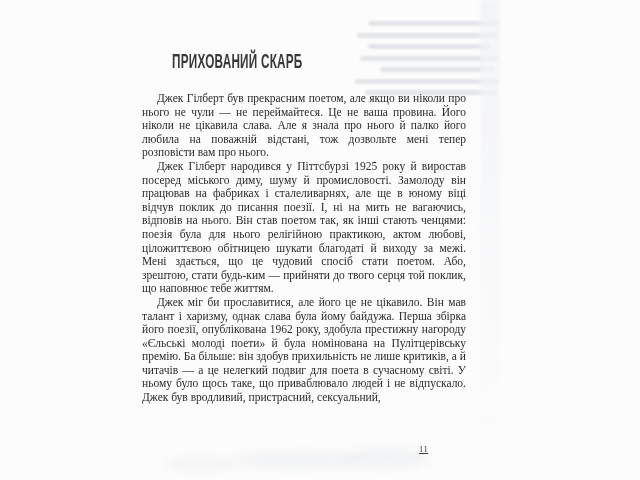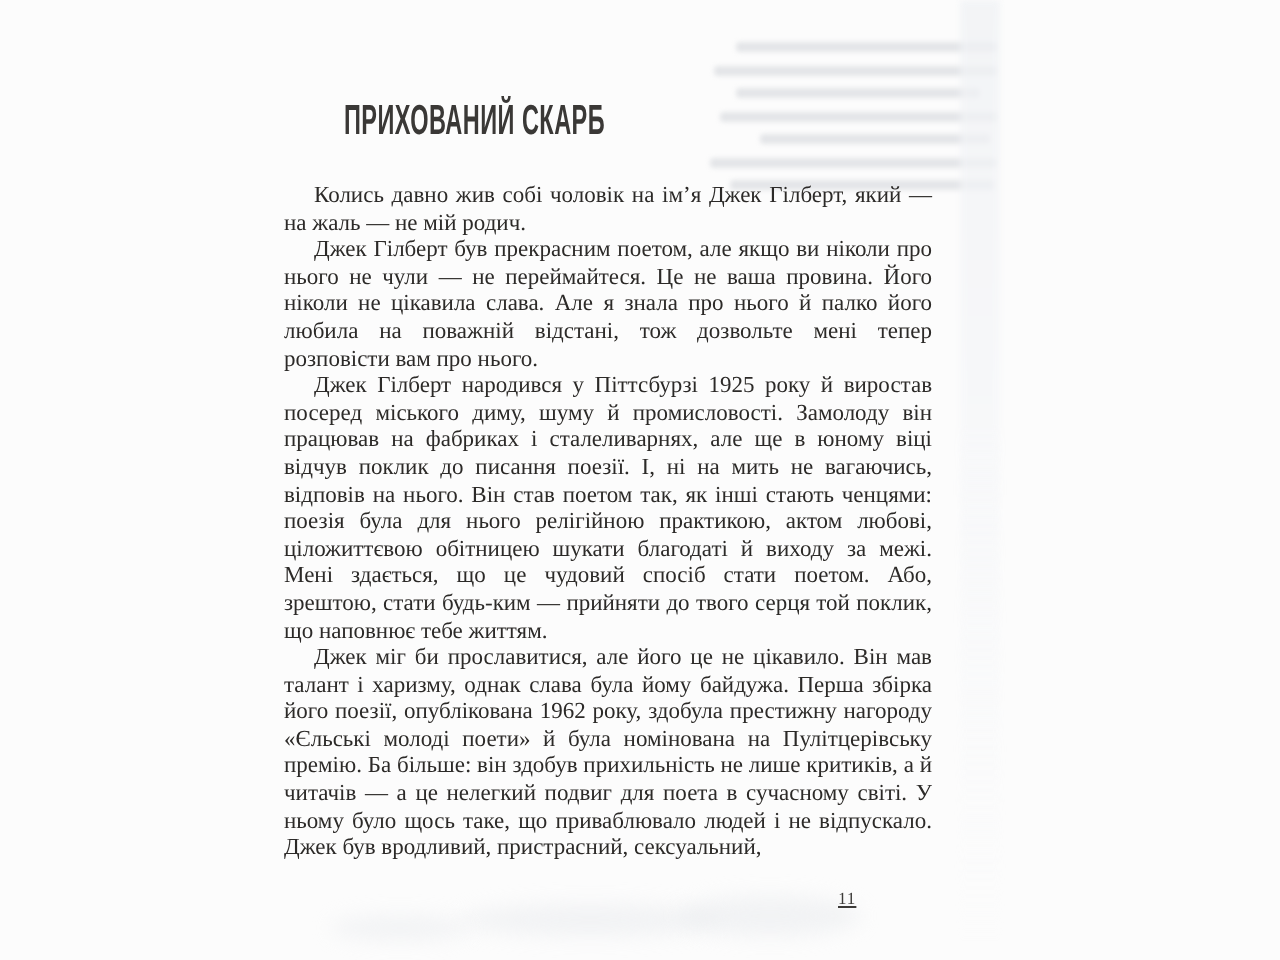--- a/index.html
+++ b/index.html
@@ -76,21 +76,20 @@
 
   <div class="edge-shade"></div>
 
   <div class="smudge" style="left:230px;top:452px;width:130px;height:16px;"></div>
   <div class="smudge" style="left:340px;top:448px;width:90px;height:20px;"></div>
   <div class="smudge" style="left:165px;top:458px;width:70px;height:12px;"></div>
 
   <h1 class="chapter-title">ПРИХОВАНИЙ СКАРБ</h1>
 
   <div class="body-text">
-    <p>Колись давно жив собі чоловік на ім’я Джек Гілберт, який — на жаль — не мій родич.</p>
     <p>Джек Гілберт був прекрасним поетом, але якщо ви ніколи про нього не чули — не переймайтеся. Це не ваша провина. Його ніколи не цікавила слава. Але я знала про нього й палко його любила на поважній відстані, тож дозвольте мені тепер розповісти вам про нього.</p>
     <p>Джек Гілберт народився у Піттсбурзі 1925 року й виростав посеред міського диму, шуму й промисловості. Замолоду він працював на фабриках і сталеливарнях, але ще в юному віці відчув поклик до писання поезії. І, ні на мить не вагаючись, відповів на нього. Він став поетом так, як інші стають ченцями: поезія була для нього релігійною практикою, актом любові, ціложиттєвою обітницею шукати благодаті й виходу за межі. Мені здається, що це чудовий спосіб стати поетом. Або, зрештою, стати будь-ким — прийняти до твого серця той поклик, що наповнює тебе життям.</p>
     <p>Джек міг би прославитися, але його це не цікавило. Він мав талант і харизму, однак слава була йому байдужа. Перша збірка його поезії, опублікована 1962 року, здобула престижну нагороду «Єльські молоді поети» й була номінована на Пулітцерівську премію. Ба більше: він здобув прихильність не лише критиків, а й читачів — а це нелегкий подвиг для поета в сучасному світі. У ньому було щось таке, що приваблювало людей і не відпускало. Джек був вродливий, пристрасний, сексуальний,</p>
   </div>
 
   <div class="page-number">11</div>
 
 </div>
 
 </body></html>

